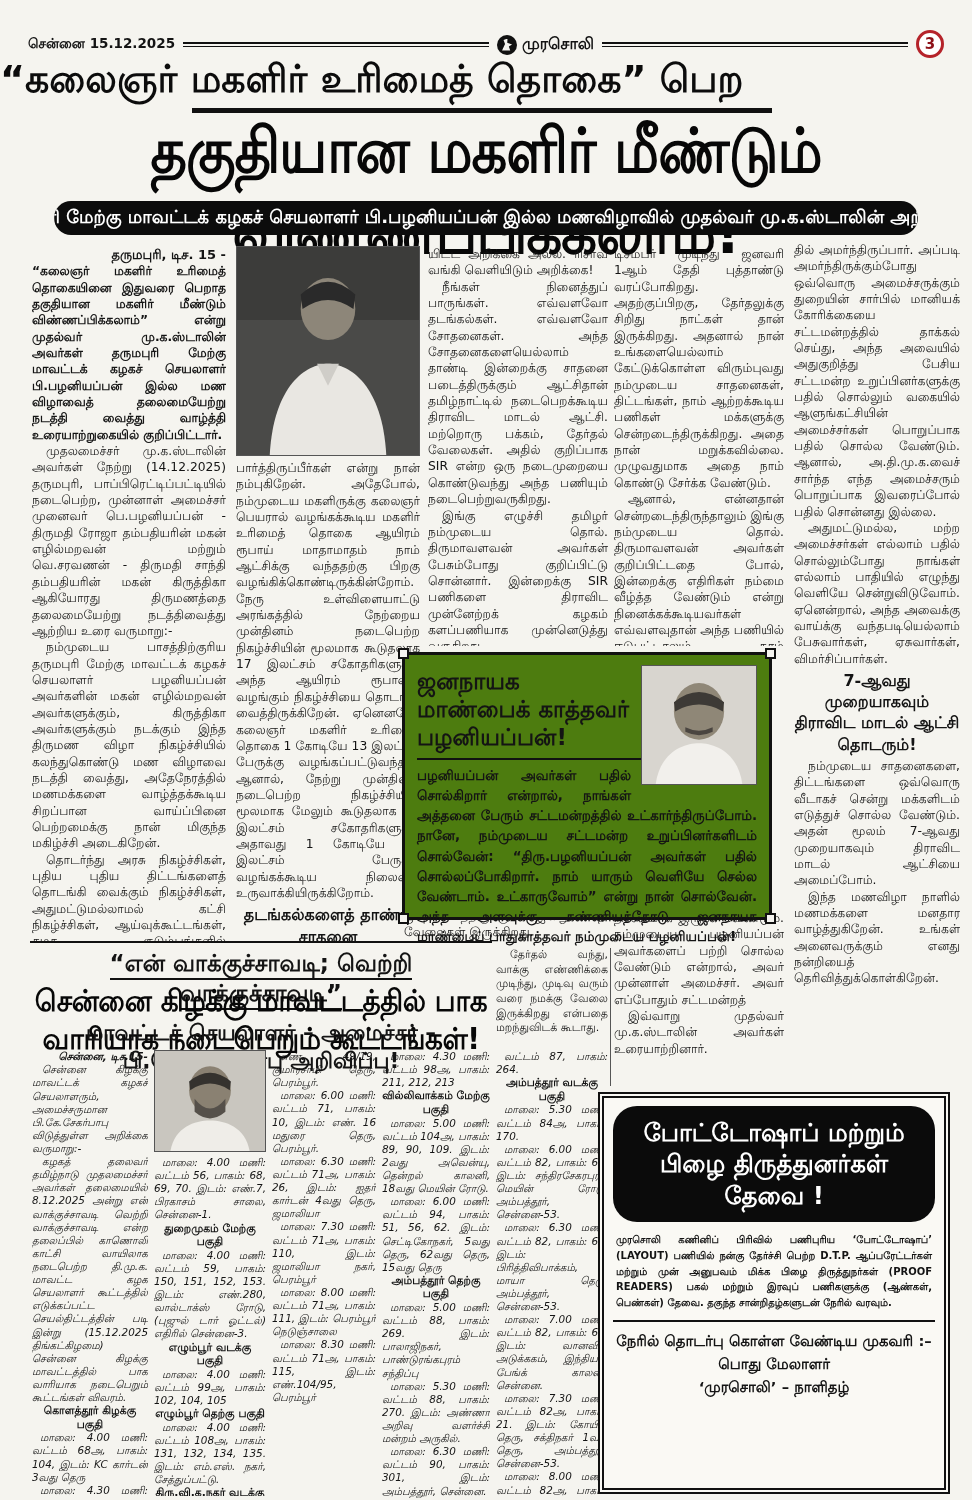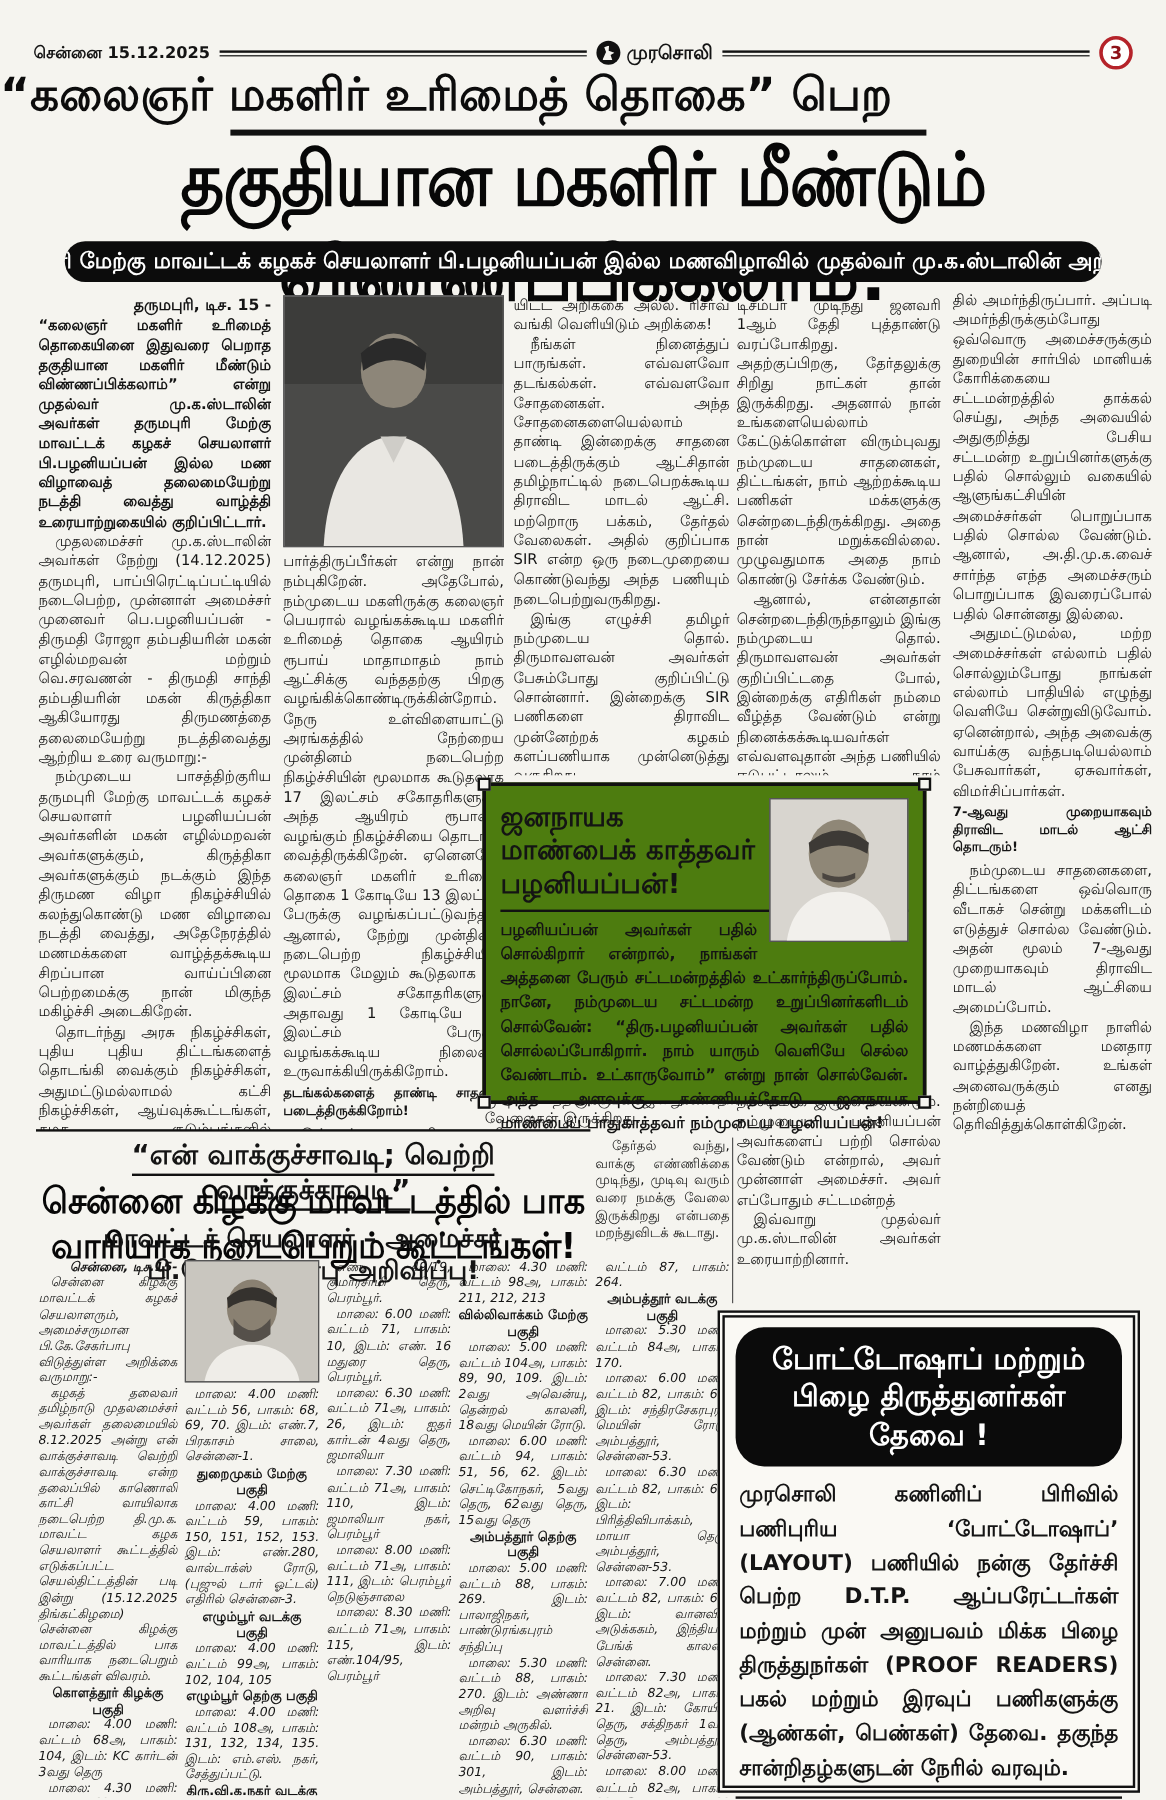--- a/index.html
+++ b/index.html
@@ -5,21 +5,21 @@
   *{margin:0;padding:0;box-sizing:border-box}
   html,body{width:972px;height:1500px}
   body{position:relative;background:#f5f4ef;color:#141414;
        font-family:"DejaVu Sans",sans-serif;overflow:hidden}
   .abs{position:absolute}
 
   
   .hdr{left:28px;top:30px;width:916px;display:flex;align-items:center;gap:8px}
   .hdr .edate{font-size:13.5px;font-weight:bold;white-space:nowrap}
   .rule{flex:1;height:5px;border-top:2px solid #111;border-bottom:1px solid #111}
-  .brand{display:flex;align-items:center;gap:5px}
+  .brand{display:flex;align-items:flex-end;gap:5px}
   .emblem{width:20px;height:20px;border-radius:50%;background:#111;position:relative;flex:0 0 auto}
   .emblem::after{content:"";position:absolute;left:5px;top:4px;width:10px;height:12px;background:#f5f4ef;
     clip-path:polygon(0 100%,30% 45%,15% 12%,55% 0,52% 35%,100% 50%,68% 66%,82% 100%)}
   .brand .bname{font-size:16px;font-weight:bold}
   .pageno{width:28px;height:28px;border:3px solid #b5232a;border-radius:50%;background:#fff;
     display:flex;align-items:center;justify-content:center;font-size:15px;font-weight:bold;color:#8e1118}
 
   
   .kicker{left:0;top:57px;width:100%;text-align:left;font-size:38px;font-weight:800;letter-spacing:0;color:#0c0c0c}
   .kicker-underline{left:192px;top:108px;width:580px;height:5px;background:#111}
@@ -27,21 +27,21 @@
     letter-spacing:-1px;transform:scaleY(1.1);transform-origin:top;color:#070707}
   .strap{left:54px;top:201px;width:864px;height:34px;background:#0c0c0c;border-radius:17px;color:#fff;
     display:flex;align-items:center;justify-content:center;font-size:18px;font-weight:bold;white-space:nowrap;overflow:hidden}
 
   
   .col{font-size:12.3px;line-height:1.33;text-align:justify;overflow:hidden}
   .ln{margin:0}
   .para{text-indent:14px}
   .lede{font-weight:bold}
   .date-line{text-align:right;font-weight:bold;font-size:13px}
-  .sub{font-weight:bold;text-indent:0;margin:3px 0;font-size:11px}
+  .sub{font-weight:bold;text-align:center;text-indent:0;margin:3px 0;font-size:16px}
 
   .photo-frame{border:1px solid #555;background:#777;overflow:hidden}
   .photo-frame svg{display:block;width:100%;height:100%}
 
   
   .demo-box{left:402px;top:652px;width:370px;height:268px;border:3px solid #111;background:#4d7c0f;padding:8px 12px}
   .corner{position:absolute;width:11px;height:11px;border:2.5px solid #111;background:#f5f4ef}
   .c-tl{left:-7px;top:-7px}.c-tr{right:-7px;top:-7px}.c-bl{left:-7px;bottom:-7px}.c-br{right:-7px;bottom:-7px}
   .demo-photo{float:right;width:116px;height:120px;margin:2px 0 6px 10px}
   .demo-title{font-size:23px;font-weight:900;line-height:1.22;padding-top:4px}
@@ -61,21 +61,21 @@
   .lcol .para{text-indent:10px}
   .lcol .date-line{font-size:10.6px}
   .sekar-photo{width:112px;height:102px;margin:0 0 4px}
 
   .vr{left:610px;top:948px;width:1px;height:138px;background:#555}
 
   
   .dtp{left:598px;top:1092px;width:352px;height:402px;border:6px double #111;background:#faf9f4;padding:8px 9px}
   .dtp-title{background:#0b0b0b;color:#fff;border-radius:24px;padding:11px 6px;text-align:center;
     font-weight:900;font-size:24.5px;line-height:1.28}
-  .dtp-body{margin:10px 3px 9px;font-size:18px;font-weight:bold;text-align:justify;line-height:1.58}
+  .dtp-body{margin:10px 3px 9px;font-size:10px;font-weight:bold;text-align:justify;line-height:1.58}
   .dtp-contact{border-top:2.5px solid #111;padding-top:8px;text-align:center;font-weight:bold;
     font-size:14.8px;line-height:1.55}
   .dtp-contact .ln{text-indent:0}
 </style>
 </head>
 <body>
 
 <div class="abs hdr">
   <span class="edate">சென்னை 15.12.2025</span>
   <div class="rule"></div>

